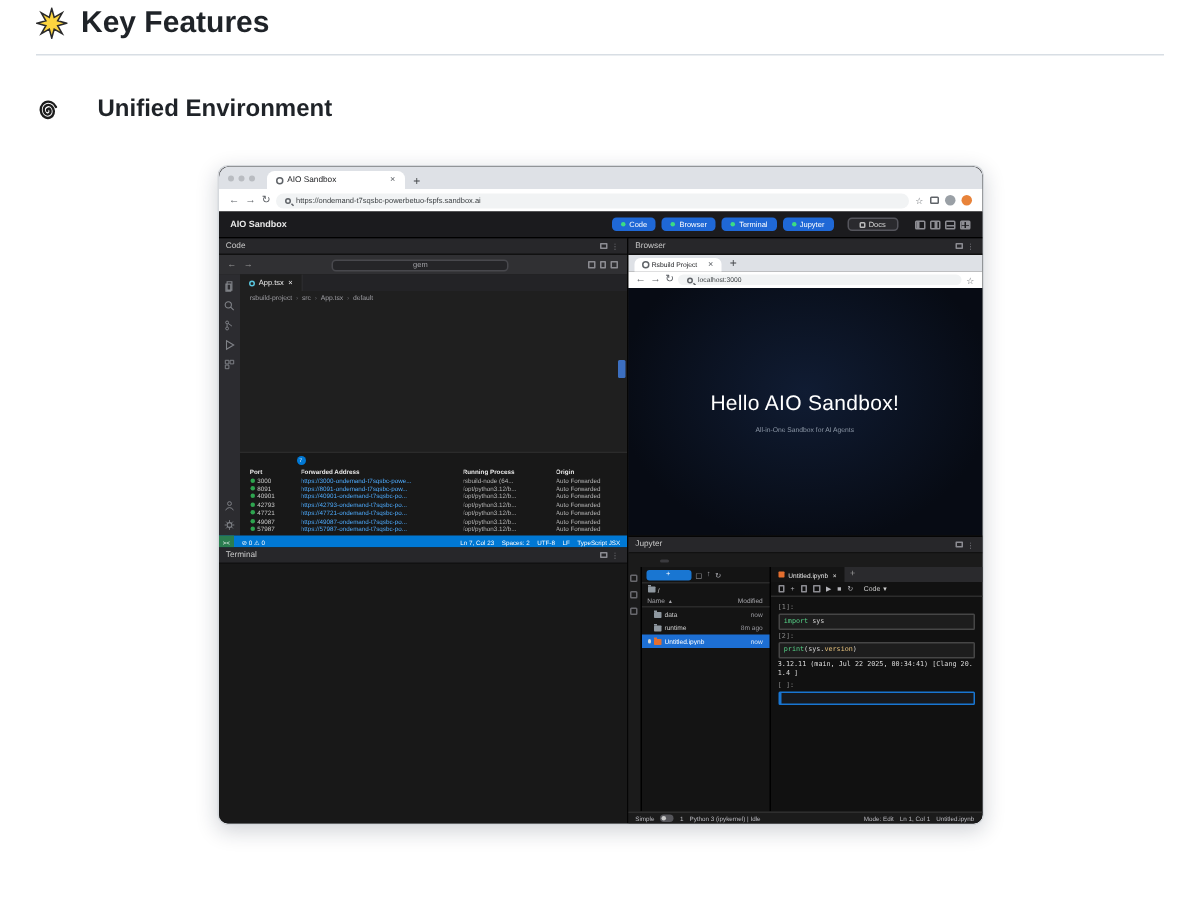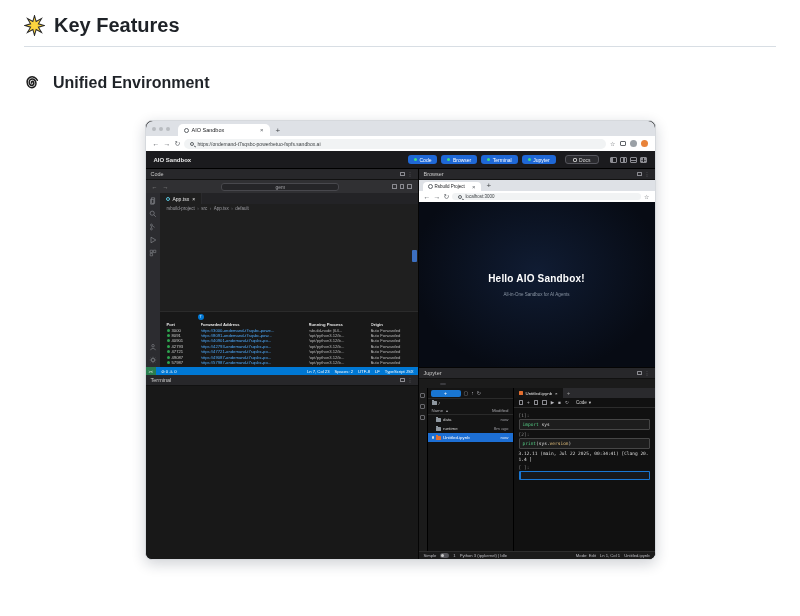--- a/index.html
+++ b/index.html
@@ -1,20 +1,20 @@
 <!DOCTYPE html>
 <html><head>
 <meta charset="utf-8">
 <style>
 *{box-sizing:border-box;margin:0;padding:0}
 body{width:800px;height:616px;margin:0;background:#fff;font-family:"Liberation Sans",sans-serif;color:#1f2328;overflow:hidden}
-.doc{padding:14px 24px 0 24px}
+.doc{padding:4px 24px 0 24px}
 .h2row{display:flex;align-items:center;gap:9px;border-bottom:1px solid #d8dee4;padding-bottom:9px}
 .h2row h2{font-size:20px;font-weight:700}
-.h3row{display:flex;align-items:flex-start;gap:12px;margin-top:27px}
+.h3row{display:flex;align-items:flex-end;gap:24px;margin-top:27px}
 .h3row h3{font-size:16px;font-weight:700}
 .intro{margin-top:17px;font-size:13.5px;line-height:1.45;color:#1f2328}
 
 .shot{width:511px;height:440px;margin:28px auto 0;border:1px solid #d6d9dd;border-radius:7px;box-shadow:0 4px 14px rgba(20,30,50,.20);overflow:hidden;display:flex;flex-direction:column;background:#1d1d1f}
 
 .ctabs{height:15px;background:#dee1e6;display:flex;align-items:flex-end;padding:0 6px;flex:none;border-radius:7px 7px 0 0}
 .traffic{display:flex;gap:3px;align-items:center;height:100%;margin-right:8px}
 .traffic span{width:4px;height:4px;border-radius:50%;background:#b9bcc1}
 .ctab{height:12px;background:#fff;border-radius:5px 5px 0 0;display:flex;align-items:center;gap:3px;font-size:5.5px;color:#202124;padding:0 6px;min-width:92px}
 .favicon{width:5px;height:5px;border:1px solid #5f6368;border-radius:50%;flex:none}
@@ -94,21 +94,21 @@
 .termpanel{flex:1;display:flex;flex-direction:column;background:#181818;min-height:0}
 .termbody{flex:1;padding:2px 4px;font-family:"DejaVu Sans Mono",monospace;font-size:4.6px;line-height:7px;color:#c9c9c9;overflow:hidden;white-space:pre}
 .tline{min-height:7px}
 
 .brpanel{height:198px;display:flex;flex-direction:column;flex:none}
 .btabs{height:11px;background:#dee1e6;display:flex;align-items:flex-end;padding:0 4px;flex:none}
 .btab{height:9px;background:#fff;border-radius:4px 4px 0 0;display:flex;align-items:center;gap:2px;font-size:4.5px;color:#202124;padding:0 5px;min-width:58px}
 .bbar{height:11px;background:#fff;display:flex;align-items:center;gap:3px;padding:0 5px;flex:none}
 .bbar .urlpill{height:7px;font-size:4.5px}
 .bpage{flex:1;background:radial-gradient(ellipse at 50% 42%,#101c33 0%,#070b14 75%);display:flex;flex-direction:column;align-items:center;justify-content:center;color:#fff;min-height:0}
-.hello{font-size:10px;font-weight:700;letter-spacing:.2px}
+.hello{font-size:14px;font-weight:400;letter-spacing:.2px}
 .hellosub{font-size:4.5px;color:#8b96a5;margin-top:8px}
 
 .jpanel{flex:1;display:flex;flex-direction:column;background:#141414;min-height:0;border-top:1px solid #050505}
 .jmenu{height:9px;background:#1b1b1b;display:flex;align-items:center;gap:5px;font-size:4.4px;color:#c5c5c5;padding:0 6px;flex:none}
 .jmenu .mitem.active{background:#3a3a3e;padding:1px 3px;border-radius:1px}
 .jmain{flex:1;display:flex;min-height:0}
 .jrail{width:9px;background:#1b1b1b;border-right:1px solid #000;display:flex;flex-direction:column;align-items:center;gap:6px;padding-top:5px;flex:none}
 .jrail span{width:5px;height:5px;border:1px solid #7c7c82;border-radius:1px;display:block;opacity:.8}
 .jfiles{width:86px;flex:none;border-right:1px solid #000;display:flex;flex-direction:column;font-size:4.4px;color:#cfcfcf;background:#141414}
 .jftools{height:11px;display:flex;align-items:center;gap:3px;padding:0 3px;border-bottom:1px solid #2a2a2a;flex:none}

